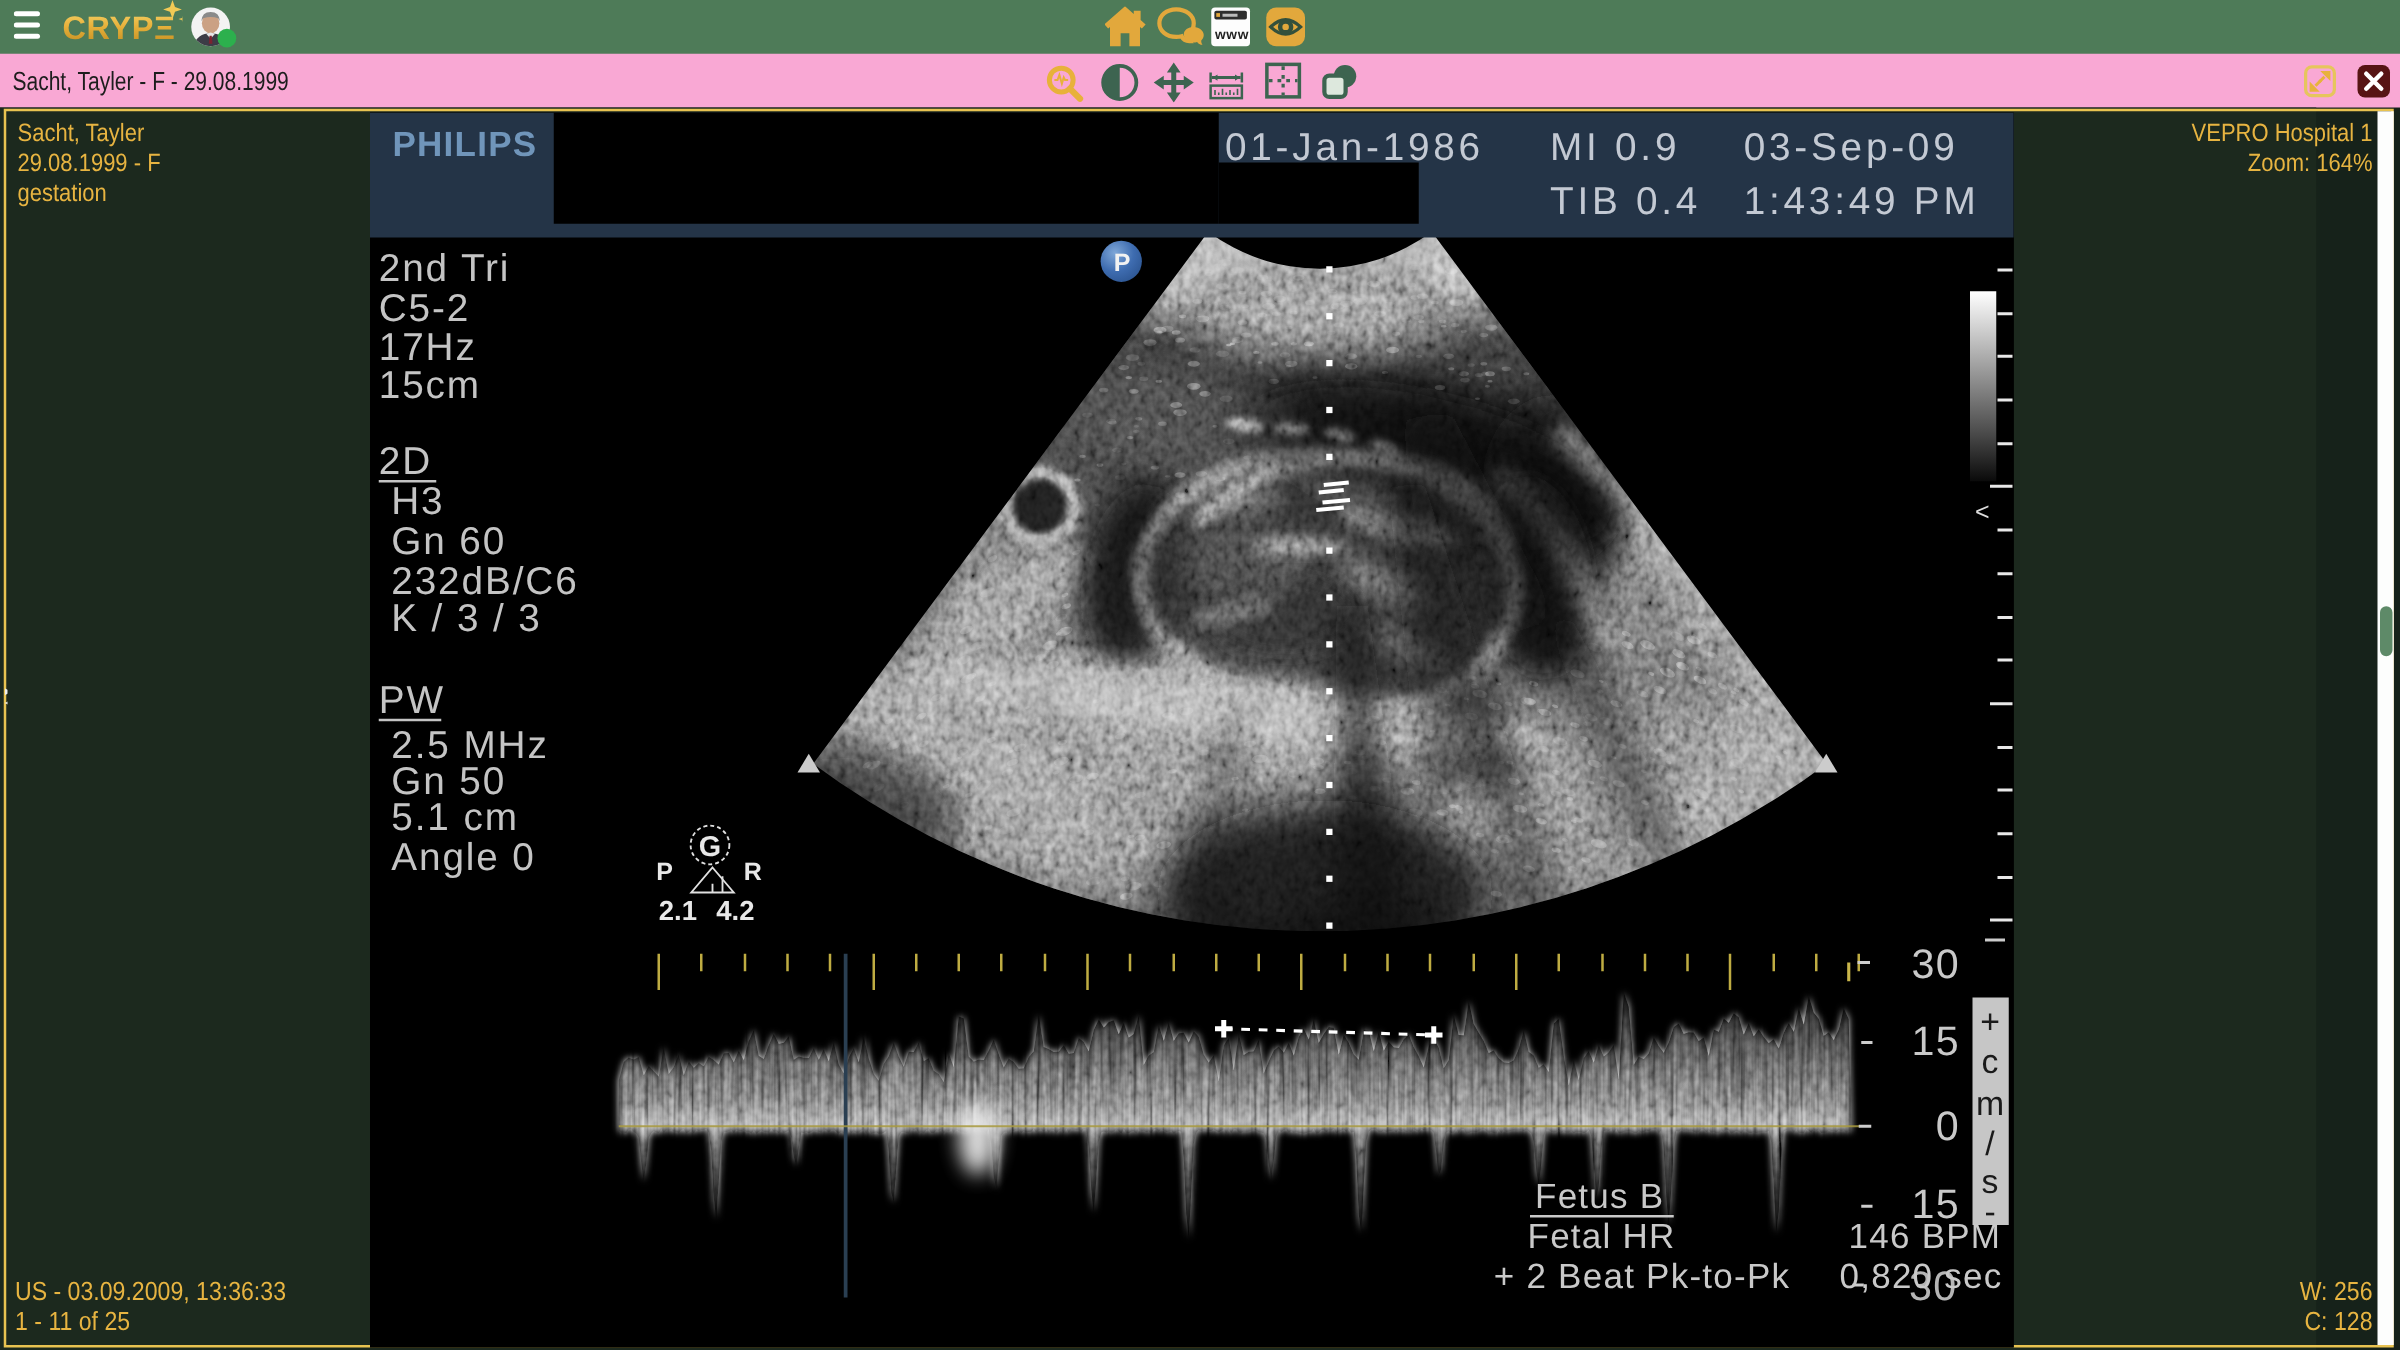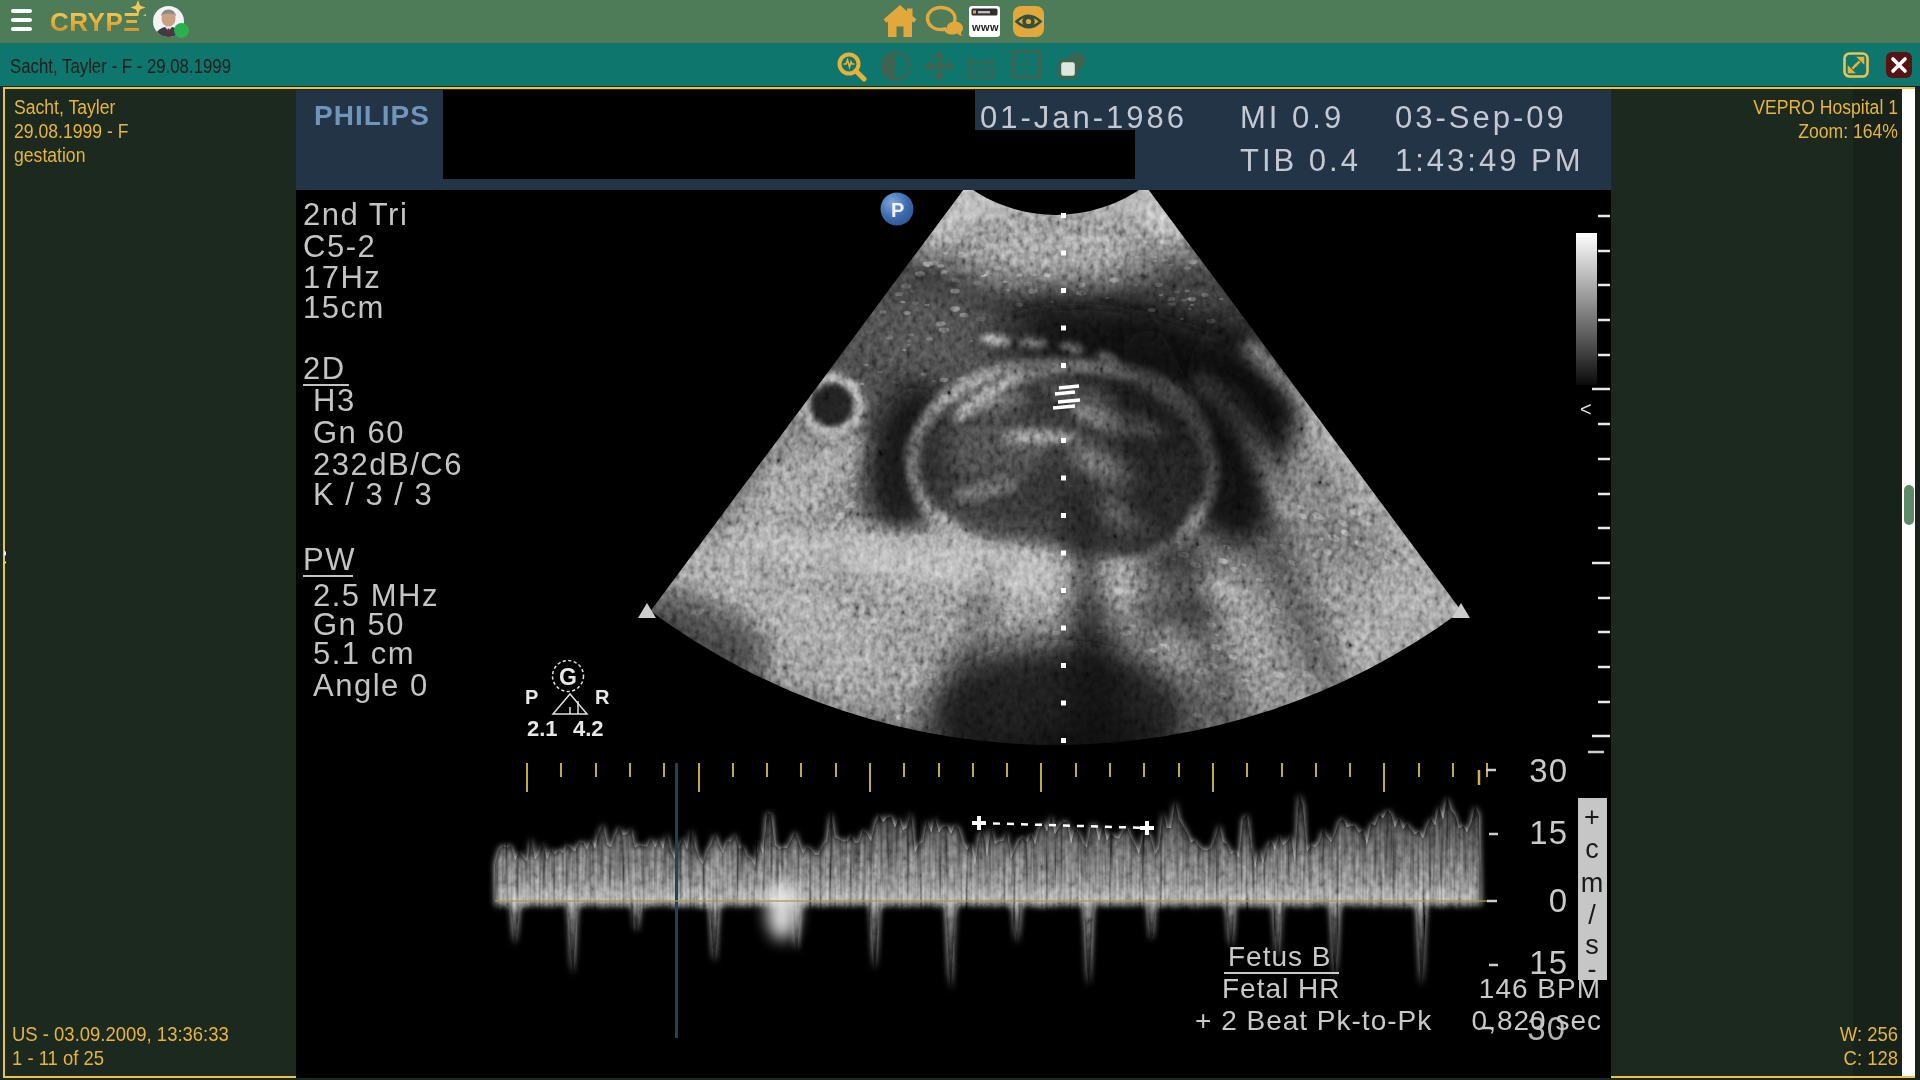--- a/index.html
+++ b/index.html
@@ -1,17 +1,17 @@
 <!DOCTYPE html>
 <html><head><meta charset="utf-8"><style>
 *{margin:0;padding:0;box-sizing:border-box}
 html,body{width:1920px;height:1080px;overflow:hidden;background:#16221a;font-family:"Liberation Sans",sans-serif}
 .abs{position:absolute}
 #topbar{position:absolute;left:0;top:0;width:1920px;height:46px;background:#4e7b58}
-#menubar{position:absolute;left:0;top:43px;width:1920px;height:43px;background:#0f766e}
+#menubar{position:absolute;left:0;top:43px;width:1920px;height:43px;background:#f9a8d4}
 #viewer{position:absolute;left:0;top:86px;width:1853px;height:994px;background:#1c291e}
 #vborder{position:absolute;left:3px;top:1px;width:1912px;height:991px;border:2px solid #e8c351}
 #scrolltrack{position:absolute;left:1902px;top:3px;width:13px;height:987px;background:#fdfefd}
 #scrollthumb{position:absolute;left:2px;top:396px;width:10px;height:40px;background:#5e8a68;border-radius:5px}
 #imgarea{position:absolute;left:296px;top:4px;width:1315px;height:988px;background:#000}
 .ytext{color:#e7b441;font-size:20px;line-height:24px;transform:scaleX(0.88);transform-origin:0 0}
 .ytr{transform:scaleX(0.88);transform-origin:100% 0}
 </style></head>
 <body>
 <div id="topbar">

